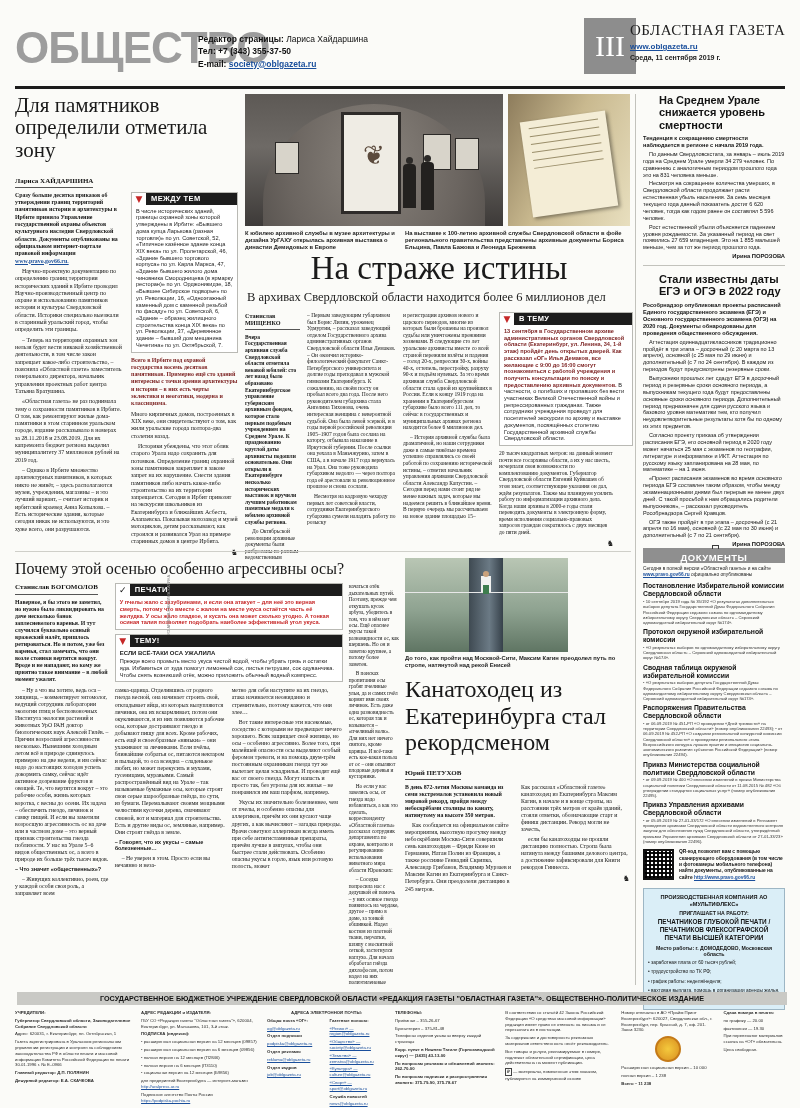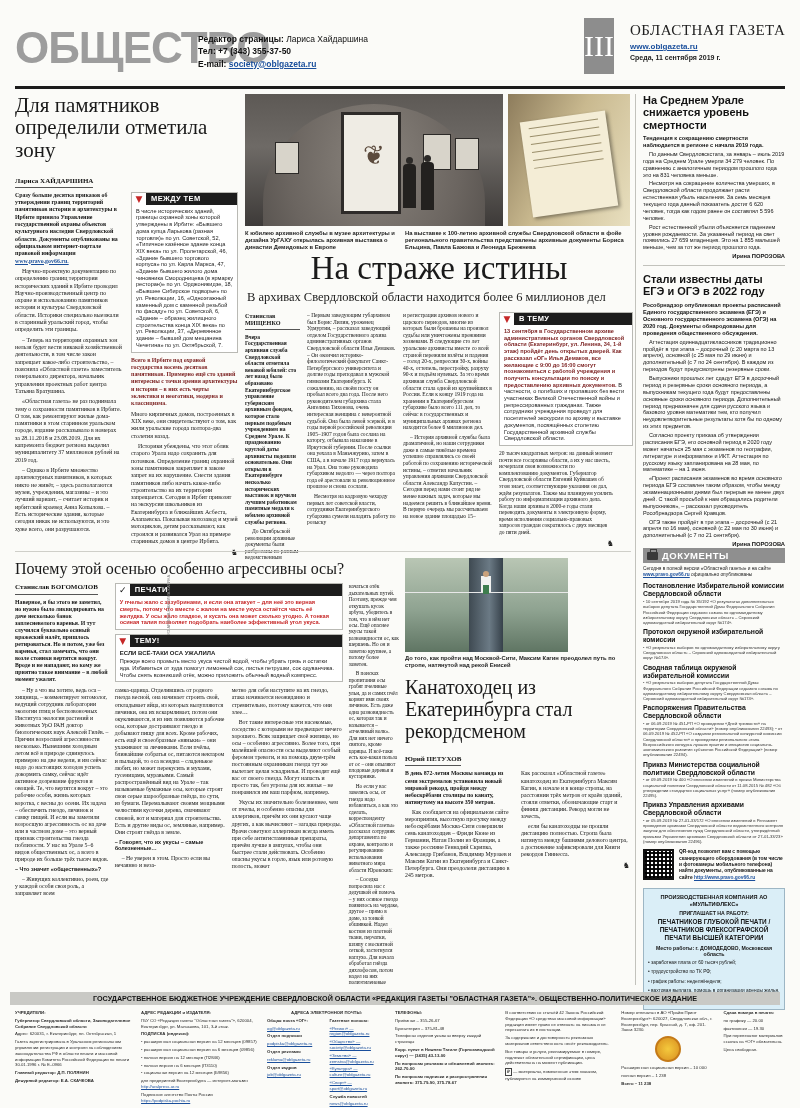--- a/index.html
+++ b/index.html
@@ -6,21 +6,21 @@
   .page{position:relative;width:800px;height:1108px;margin:0 auto;background:#fbfbf8;
         font-family:"Liberation Serif",serif;color:#141414;overflow:hidden;}
 
   
   .mast-section{position:absolute;left:15px;top:26px;font-family:"Liberation Sans",sans-serif;
     font-weight:bold;font-size:44px;letter-spacing:-1px;color:#9d9d9d;line-height:1;}
   .mast-ed{position:absolute;left:198px;top:33px;font-family:"Liberation Sans",sans-serif;
     font-size:8.5px;line-height:1.45;color:#111;}
   .mast-ed b{font-weight:bold;}
   .mast-ed .lnk{color:#1a4f9c;text-decoration:underline;font-weight:bold;}
-  .roman-box{position:absolute;left:584px;top:18px;width:30px;height:56px;background:#8d8d8d;
+  .roman-box{position:absolute;left:584px;top:18px;width:52px;height:56px;background:#8d8d8d;
     color:#fff;font-family:"Liberation Serif",serif;font-size:30px;text-align:center;line-height:56px;}
   .mast-brand{position:absolute;left:630px;top:22px;font-family:"Liberation Serif",serif;}
   .mast-brand .b1{font-size:15px;letter-spacing:.5px;color:#222;}
   .mast-brand .b2{font-family:"Liberation Sans",sans-serif;font-size:8px;font-weight:bold;
     color:#1a4f9c;text-decoration:underline;margin-top:3px;}
   .mast-brand .b3{font-family:"Liberation Sans",sans-serif;font-size:7px;font-weight:bold;
     color:#222;margin-top:3px;}
   .mast-rule{position:absolute;left:15px;top:86px;width:770px;height:3px;background:#1c1c1c;}
 
   
@@ -80,21 +80,21 @@
   .arch-cols{display:flex;gap:7px;height:248px;overflow:hidden;}
   .arch-cols .col{font-size:5.5px;line-height:1.2;}
   .c1{width:55px;}.c2{width:89px;}.c3{width:89px;}.c4{width:134px;}
   .arch-cols .byline{font-size:6.2px;}
   .vtemu-bold{color:#7a1f1f;font-weight:bold;}
   .c4 .below{width:115px;font-size:5.5px;line-height:1.2;margin-top:4px;}
 
   
   .vline{position:absolute;left:635px;top:94px;width:1px;height:891px;background:#c2c2bc;}
   .rail{position:absolute;left:643px;top:94px;width:142px;font-family:"Liberation Sans",sans-serif;}
-  .rail .rhl{font-weight:bold;font-size:11px;line-height:1.12;color:#131313;margin:0 0 4px 0;}
+  .rail .rhl{font-weight:bold;font-size:11px;line-height:1.12;color:#131313;margin:0 0 4px 16px;}
   .rail .rlead{font-weight:bold;font-size:5.6px;line-height:1.25;margin:0 0 2px 0;}
   .rail p.rb{font-size:5.5px;line-height:1.25;margin:0 0 2px 0;text-indent:6px;}
   .rail .auth{font-weight:bold;font-size:5.8px;text-align:right;margin:2px 0 6px 0;}
   .rail .sep{height:1px;background:#c2c2bc;margin:4px 0 7px 0;}
 
   
   .hsep{position:absolute;left:15px;top:551px;width:616px;height:1px;background:#cfcfc9;}
   .osy{position:absolute;left:15px;top:560px;width:384px;height:426px;overflow:hidden;}
   .osy .hl{font-size:16px;line-height:1.08;margin-bottom:6px;}
   .osy-row{display:flex;gap:6px;}
@@ -112,27 +112,27 @@
     background:linear-gradient(#b9c6b4 0%,#8fa391 55%,#5f7563 100%);}
   .kphoto .tower{position:absolute;left:64px;top:0;width:34px;height:94px;
     background:linear-gradient(90deg,#3f4a52,#6b7a85 60%,#36414a);}
   .kphoto .rope{position:absolute;left:0;top:34px;width:163px;height:1px;background:#e8e8e8;}
   .kphoto .man{position:absolute;left:76px;top:18px;width:10px;height:16px;background:#f2f2f0;}
   .kphoto .man::before{content:"";position:absolute;top:-5px;left:2px;width:6px;height:6px;
     border-radius:50%;background:#caa27c;}
   .kphoto .man::after{content:"";position:absolute;top:9px;left:2px;width:6px;height:9px;background:#3e7d4e;}
   .kcred{position:absolute;left:166px;top:558px;width:8px;font-family:"Liberation Sans",sans-serif;
     font-size:4px;color:#8a8a8a;writing-mode:vertical-rl;transform:rotate(180deg);height:94px;text-align:center;}
-  .kanat .hl{font-size:20px;line-height:1.1;margin:7px 0 5px 0;}
+  .kanat .hl{font-size:24px;line-height:1.1;margin:7px 0 5px 0;}
   .kanat-cols{display:flex;gap:7px;}
   .kanat-cols .col{width:109px;font-size:5.8px;line-height:1.22;}
 
   
   .docs{position:absolute;left:643px;top:548px;width:142px;font-family:"Liberation Sans",sans-serif;}
-  .docs-h{display:flex;align-items:center;background:#8f8f8f;height:15px;padding:0 4px;gap:4px;}
+  .docs-h{display:flex;align-items:center;background:#8f8f8f;height:15px;padding:0 4px;gap:4px;flex-direction:column;}
   .brief{width:11px;height:8px;background:#3a3a3a;position:relative;border-radius:1px;}
   .brief::before{content:"";position:absolute;top:-3px;left:3px;width:5px;height:3px;
     border:1px solid #3a3a3a;border-bottom:none;}
   .docs-h .t{color:#fff;font-weight:bold;font-size:9.5px;letter-spacing:.5px;}
   .docs .intro{font-size:4.8px;line-height:1.3;margin:3px 0 4px 0;color:#222;}
   .docs .intro .lnk{color:#1a4f9c;font-weight:bold;text-decoration:underline;}
   .docs .ih{font-weight:bold;font-size:6.8px;line-height:1.15;color:#111;margin:3px 0 1px 0;}
   .docs .ib{font-size:4.2px;line-height:1.25;color:#333;margin:0 0 2px 0;}
   .qr-row{display:flex;gap:5px;margin-top:5px;align-items:flex-start;}
   .qr{width:27px;height:27px;flex:0 0 27px;border:2px solid #111;
@@ -144,21 +144,21 @@
   .qr-t .lnk{color:#1a4f9c;text-decoration:underline;}
   .adbox{margin-top:7px;border:1px solid #9db6c4;background:#daeef7;padding:5px 4px;text-align:center;}
   .adbox .a1{font-weight:bold;font-size:5.6px;line-height:1.3;}
   .adbox .a2{font-weight:bold;font-size:5.2px;margin-top:1px;}
   .adbox .a3{font-weight:bold;font-size:6.4px;line-height:1.25;margin-top:2px;}
   .adbox .a4{font-weight:bold;font-size:5.2px;margin-top:3px;}
   .adbox .ab{font-size:4.8px;text-align:left;margin-top:3px;line-height:1.35;}
   .adbox .a5{font-weight:bold;font-size:5.4px;margin-top:3px;}
 
   
-  .foot-bar{position:absolute;left:10px;top:992px;width:770px;height:13px;background:#c9c9c5;
+  .foot-bar{position:absolute;left:17px;top:992px;width:770px;height:13px;background:#c9c9c5;
     font-family:"Liberation Sans",sans-serif;font-weight:bold;font-size:7.2px;line-height:13px;
     text-align:center;color:#141414;}
   .foot{position:absolute;left:15px;top:1010px;width:770px;display:flex;gap:9px;
     font-family:"Liberation Sans",sans-serif;font-size:4.3px;line-height:1.35;color:#2a2a2a;}
   .foot .fc p{margin:0 0 2px 0;}
   .foot .ft{font-weight:bold;}
   .foot .lnk{color:#1a4f9c;text-decoration:underline;}
   .f1{width:118px;}.f2{width:118px;}.f3{width:120px;}.f4{width:102px;}
   .f5{width:108px;}.f6{width:94px;}.f7{width:62px;}
   .f3-in{display:flex;gap:6px;}

